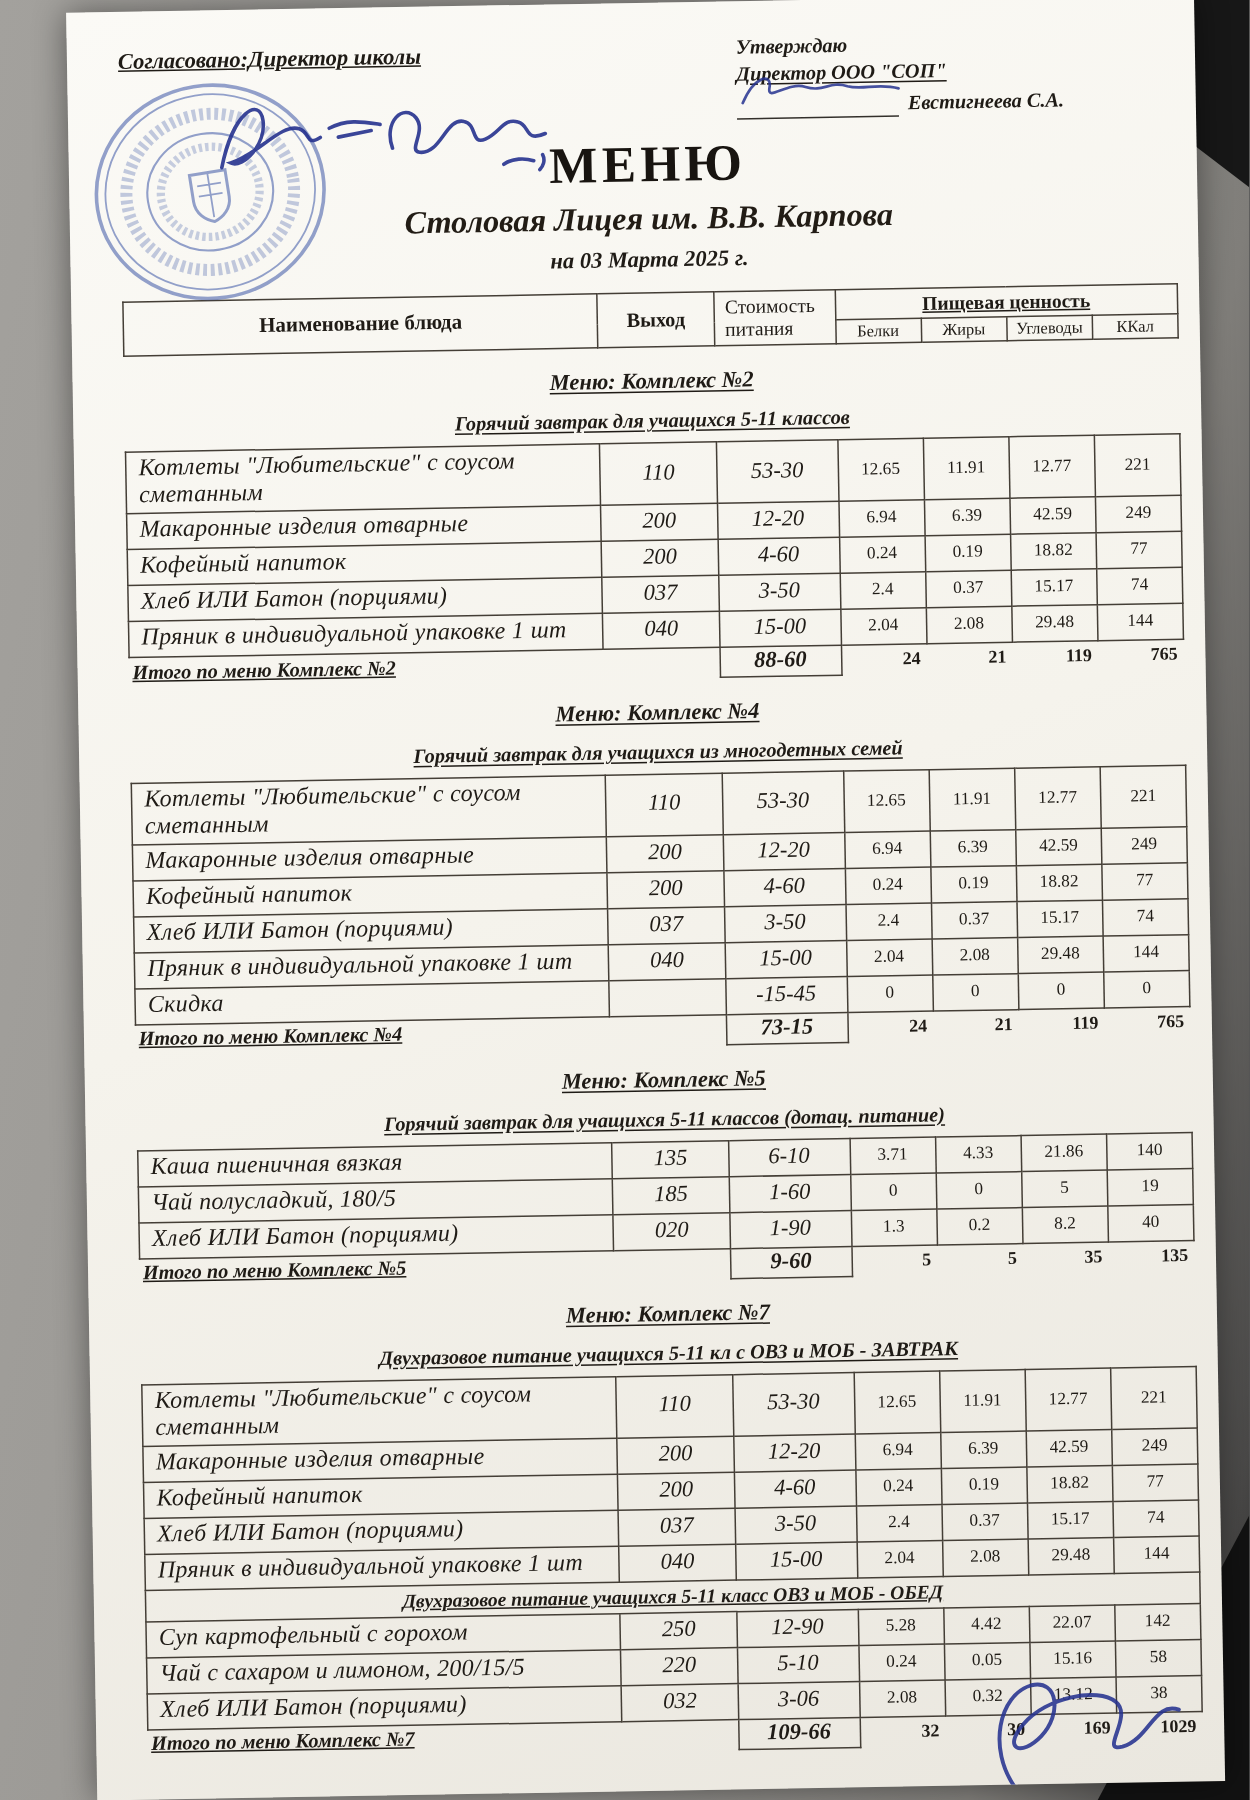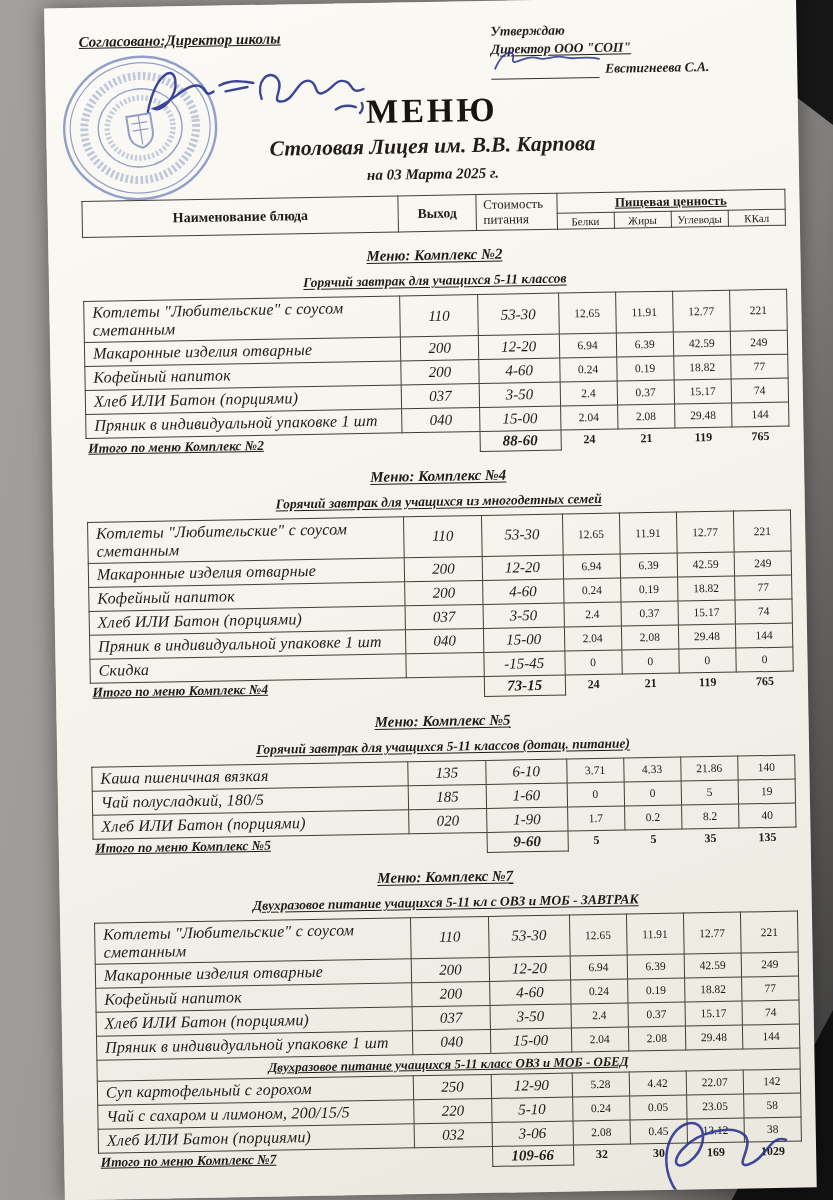--- a/index.html
+++ b/index.html
@@ -44,21 +44,21 @@
   .head td.hnut{font:bold 13px "Liberation Serif",serif;text-decoration:underline;height:19px;}
   .head td.hsub{font:11px "Liberation Serif",serif;height:15px;text-align:center;}
   
   .sec-title{margin:15px 0 6px;text-align:center;font:bold italic 15px "Liberation Serif",serif;text-decoration:underline;text-underline-offset:2px;}
   .grp-title{margin:9px 0 6px;text-align:center;font:bold italic 13.5px "Liberation Serif",serif;text-decoration:underline;text-underline-offset:2px;}
   .menu td.grp-divider{font:bold italic 13px "Liberation Serif",serif;text-align:center;text-decoration:underline;height:20px;}
   
   .menu td.t-label{border:none;font:bold italic 13.5px "Liberation Serif",serif;text-decoration:underline;padding-left:2px;}
   .menu td.t-void{border:none;}
   .menu td.t-cost{font:bold italic 15px "Liberation Serif",serif;text-align:center;}
-  .menu td.t-num{border:none;font:bold 12px "Liberation Serif",serif;text-align:center;}
+  .menu td.t-num{border:none;font:bold 12px "Liberation Serif",serif;text-align:right;}
   
   .footer{position:relative;margin-top:18px;padding-right:10px;}
   .f-line{display:flex;justify-content:flex-end;align-items:flex-end;gap:8px;font:bold italic 14px "Liberation Serif",serif;}
   .f-line.first{margin-top:30px;}
   
   .stamp{position:absolute;left:14px;top:46px;transform:rotate(-8deg);}
   .sig-main{position:absolute;left:92px;top:50px;}
   .sig-dir{position:absolute;left:444px;top:42px;}
   .sig-bottom{position:absolute;right:4px;top:-88px;}
 </style>
@@ -319,21 +319,21 @@
                 <td class="c-cost">1-60</td>
                 <td class="c-num">0</td>
                 <td class="c-num">0</td>
                 <td class="c-num">5</td>
                 <td class="c-num">19</td>
               </tr>
               <tr>
                 <td class="c-name">Хлеб ИЛИ Батон (порциями)</td>
                 <td class="c-out">020</td>
                 <td class="c-cost">1-90</td>
-                <td class="c-num">1.7</td>
+                <td class="c-num">1.3</td>
                 <td class="c-num">0.2</td>
                 <td class="c-num">8.2</td>
                 <td class="c-num">40</td>
               </tr>
               <tr class="total-row">
                 <td class="t-label">Итого по меню Комплекс №5</td>
                 <td class="t-void"></td>
                 <td class="t-cost">9-60</td>
                 <td class="t-num">5</td>
                 <td class="t-num">5</td>
@@ -413,29 +413,29 @@
                 <td class="c-num">4.42</td>
                 <td class="c-num">22.07</td>
                 <td class="c-num">142</td>
               </tr>
               <tr>
                 <td class="c-name">Чай с сахаром и лимоном, 200/15/5</td>
                 <td class="c-out">220</td>
                 <td class="c-cost">5-10</td>
                 <td class="c-num">0.24</td>
                 <td class="c-num">0.05</td>
-                <td class="c-num">23.05</td>
+                <td class="c-num">15.16</td>
                 <td class="c-num">58</td>
               </tr>
               <tr>
                 <td class="c-name">Хлеб ИЛИ Батон (порциями)</td>
                 <td class="c-out">032</td>
                 <td class="c-cost">3-06</td>
                 <td class="c-num">2.08</td>
-                <td class="c-num">0.45</td>
+                <td class="c-num">0.32</td>
                 <td class="c-num">13.12</td>
                 <td class="c-num">38</td>
               </tr>
               <tr class="total-row">
                 <td class="t-label">Итого по меню Комплекс №7</td>
                 <td class="t-void"></td>
                 <td class="t-cost">109-66</td>
                 <td class="t-num">32</td>
                 <td class="t-num">30</td>
                 <td class="t-num">169</td>

